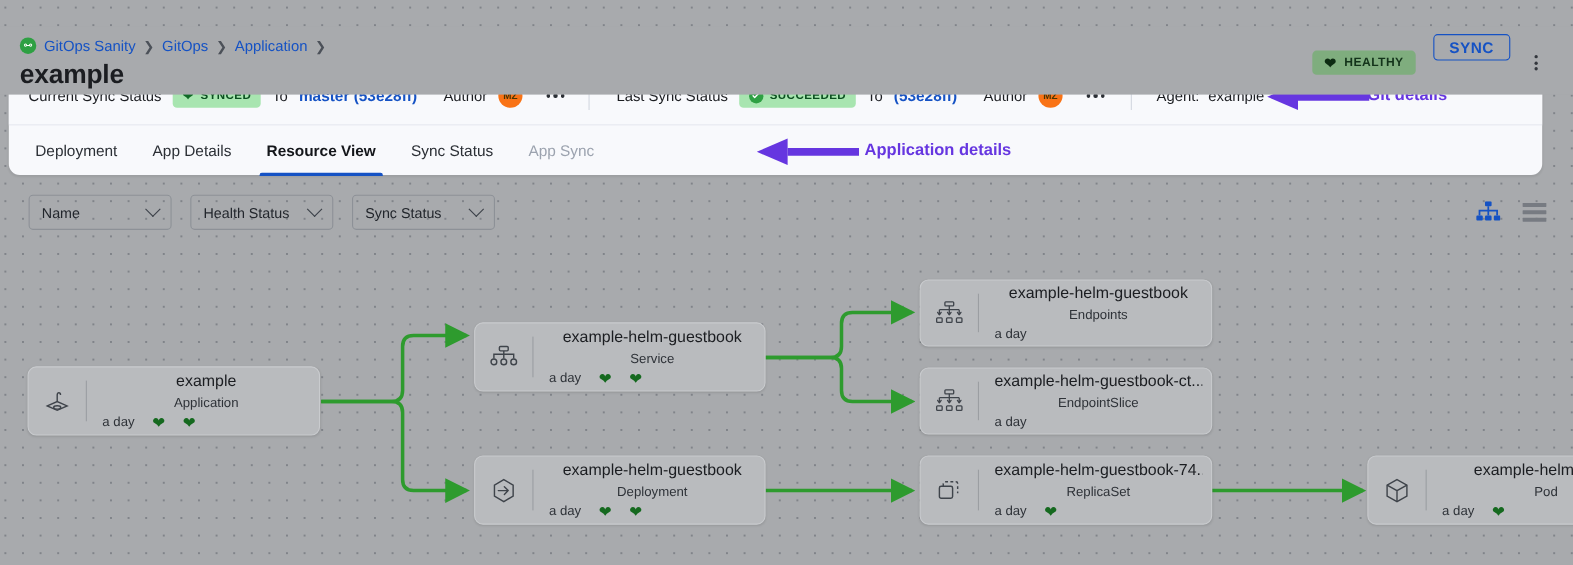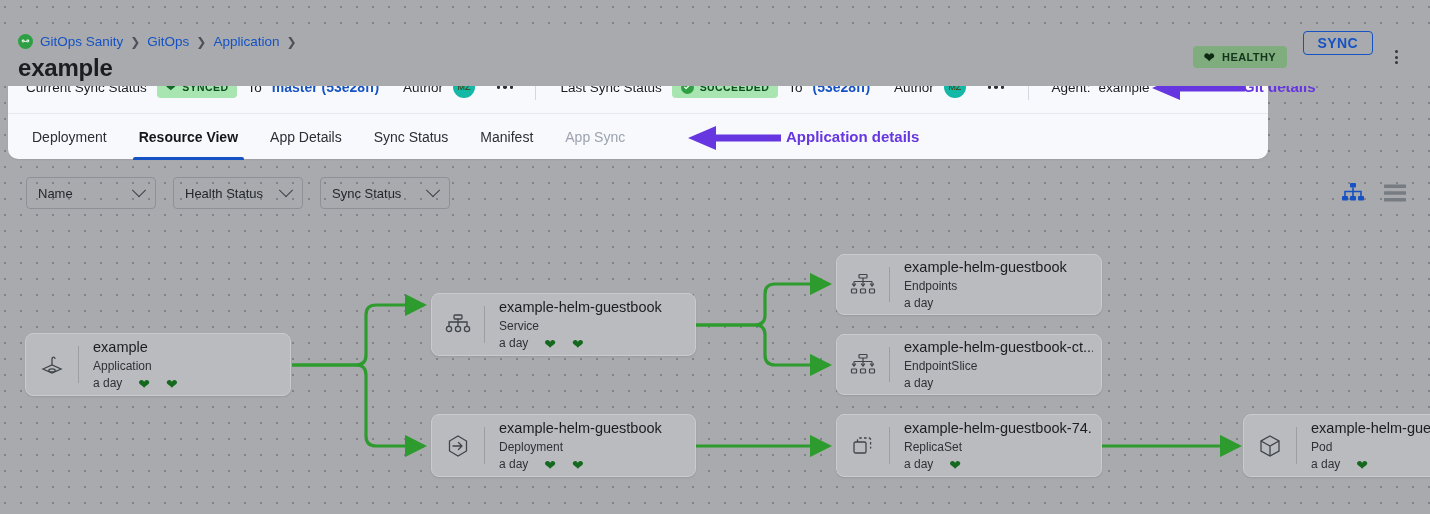--- a/index.html
+++ b/index.html
@@ -115,21 +115,21 @@
     justify-content: center;
     gap: 2.5px;
     cursor: pointer;
   }
   .kebab i { width: 3px; height: 3px; border-radius: 50%; background: #33373d; display:block; }
 
   
   .panel {
     position: absolute;
     left: 8px; top: 61px;
-    width: 1260px;
+    width: 1394px;
     height: 98px;
     background: #f8f9fc;
     border-radius: 10px;
     z-index: 20;
     box-shadow: 0 1px 2px rgba(0,0,0,0.07);
   }
   .status-bar {
     position: absolute;
     left: 0; top: 0;
     width: 100%;
@@ -166,24 +166,24 @@
   }
   .sb-rev {
     color: #1552c4;
     font-weight: bold;
     font-size: 14px;
     white-space: nowrap;
   }
   .avatar {
     width: 22px; height: 22px;
     border-radius: 50%;
-    background: #14b8a6;
+    background: #f97316;
     color: #4a3500;
     font-size: 9px;
-    font-weight: normal;
+    font-weight: bold;
     display: flex;
     align-items: center;
     justify-content: center;
     flex: none;
   }
   .dots3 { display: flex; gap: 3px; align-items: center; cursor: pointer; }
   .dots3 i { width: 3.5px; height: 3.5px; border-radius: 50%; background: #2b2f35; display:block; }
   .vsep { width: 1px; height: 26px; background: #d3d7e0; }
 
   
@@ -295,20 +295,21 @@
     justify-content: center;
     color: #3f444b;
   }
   .node-div { width: 1px; height: 60%; background: #9b9ea2; }
   .node-body {
     flex: 1;
     padding-left: 14px;
     padding-right: 8px;
     min-width: 0;
     overflow: hidden;
+    text-align: center;
   }
   .node-title {
     font-size: 14.5px;
     color: #1b1d21;
     white-space: nowrap;
     overflow: hidden;
     line-height: 18px;
     margin-bottom: 3px;
   }
   .node-kind {
@@ -412,24 +413,23 @@
       <span class="vsep" style="margin-left:24px;"></span>
 
       <div class="sb-group" style="margin-left:22px;gap:8px;">
         <span class="sb-label">Agent:</span>
         <span class="sb-label">example</span>
       </div>
     </div>
 
     <div class="tabs">
       <div class="tab" style="margin-left:8px;">Deployment</div>
+      <div class="tab">App Details</div>
       <div class="tab active">Resource View</div>
-      <div class="tab">App Details</div>
       <div class="tab">Sync Status</div>
-      <div class="tab">Manifest</div>
       <div class="tab disabled">App Sync</div>
     </div>
   </div>
 
   <svg class="arrow-svg" style="left:1150px; top:74px;" width="95" height="28" viewBox="0 0 95 28">
     <path d="M95 14 L30 14" stroke="#6636e0" stroke-width="7" fill="none"></path>
     <path d="M30 2 L30 26 L2 14 Z" fill="#6636e0"></path>
   </svg>
   <div class="annot-text" style="left:1243px; top:78px;">Git details</div>
 

